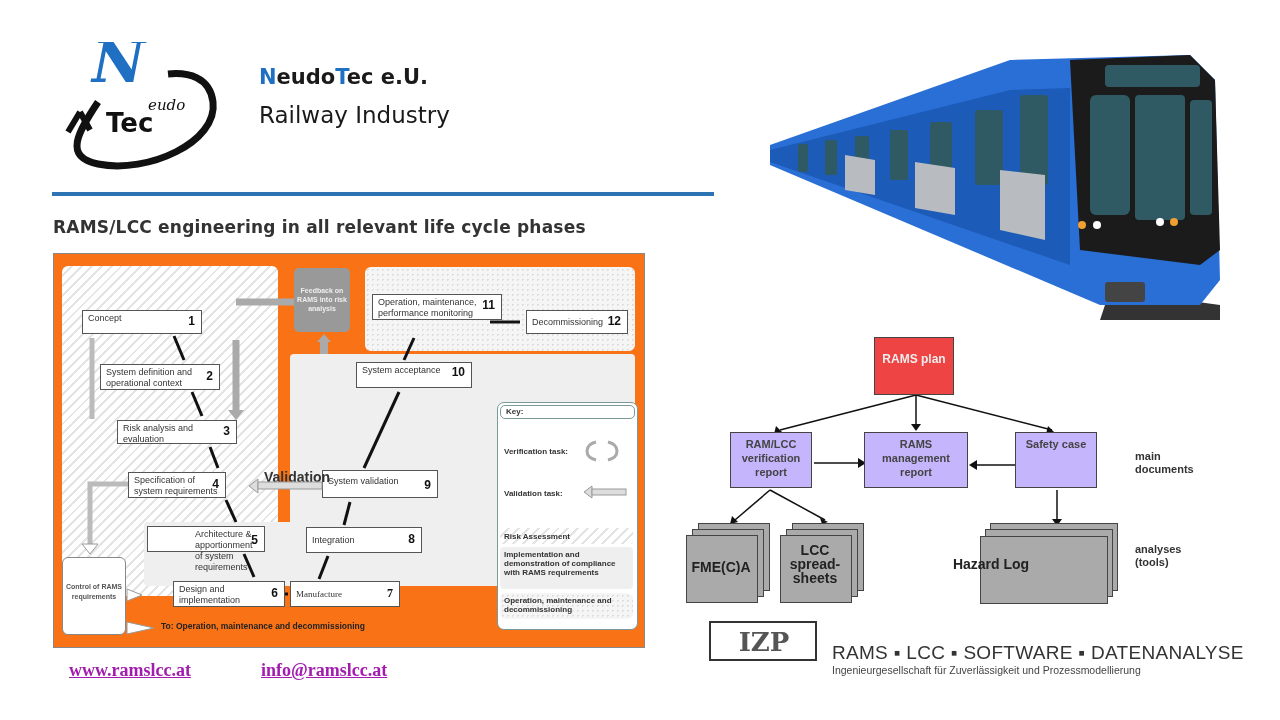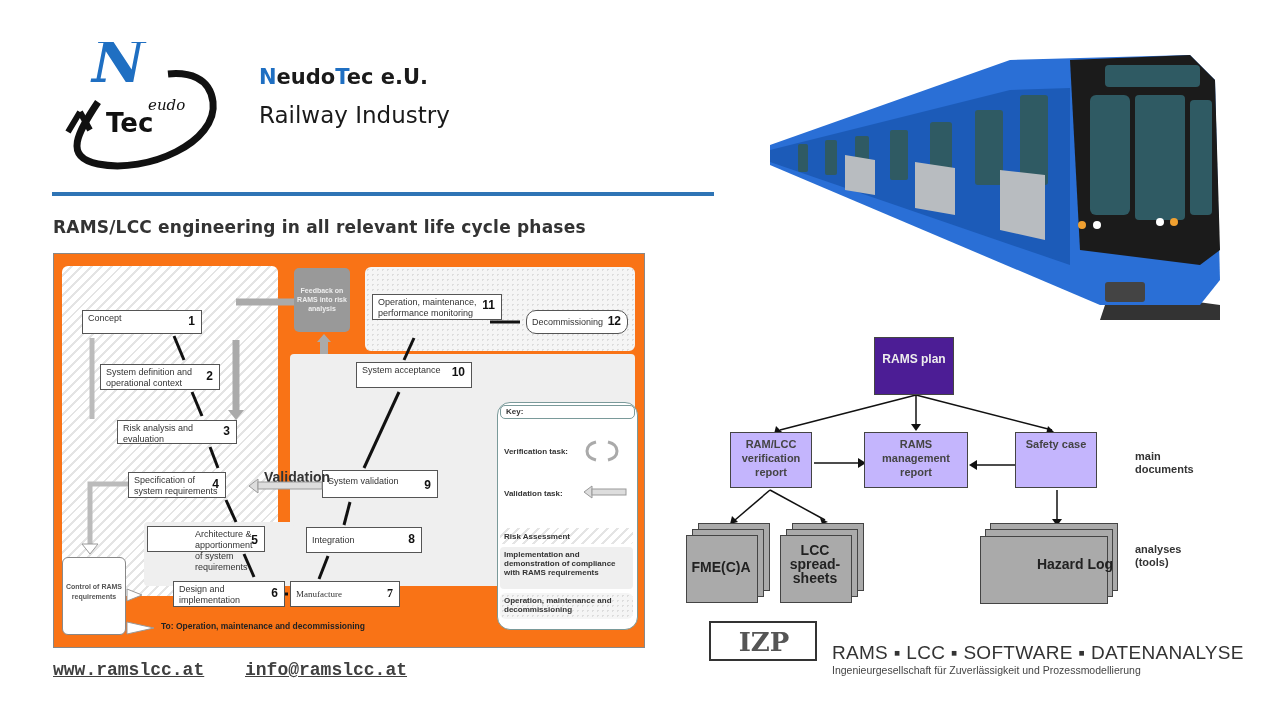--- a/index.html
+++ b/index.html
@@ -3,21 +3,21 @@
 <meta charset="utf-8">
 <style>
   html,body{margin:0;padding:0;background:#fff;}
   body{width:1280px;height:720px;position:relative;overflow:hidden;font-family:"Liberation Sans",sans-serif;}
   .abs{position:absolute;}
   .brand{left:259px;top:58px;font-size:23px;color:#1a1a1a;line-height:38px;font-family:"DejaVu Sans",sans-serif;}
   .brand .l1{font-weight:bold;font-size:21px;}
   .brand .blue{color:#1f6fc2;}
   .rule{left:52px;top:192px;width:662px;height:4px;background:#2e74b5;}
   .subtitle{left:53px;top:217px;font-size:17px;font-weight:bold;color:#333;font-family:"DejaVu Sans",sans-serif;letter-spacing:0.2px;}
-  .links{top:660px;font-size:18px;font-weight:bold;color:#404040;text-decoration:underline;font-family:Liberation Mono, monospace;}
+  .links{top:660px;font-size:18px;font-weight:bold;color:#a21caf;text-decoration:underline;font-family:Liberation Serif, serif;margin-left:16px;}
   .diag{left:53px;top:253px;width:590px;height:393px;border:1px solid #888;background:#f97316;}
   .box{position:absolute;background:#fff;border:1px solid #555;font-size:9px;color:#333;box-sizing:border-box;padding:2px 5px;line-height:11px;}
   .num{position:absolute;right:6px;font-weight:bold;font-size:12px;color:#111;}
   .hatch{background:repeating-linear-gradient(-45deg,#e4e4e4 0 2px,#fff 2px 7px);border-radius:6px;}
   .dots{background-color:#f5f5f5;background-image:radial-gradient(#ddd 1px,transparent 1px);background-size:5px 5px;border-radius:6px;}
   .grey{background:#efefef;border-radius:4px;}
   .keytxt{position:absolute;font-size:8px;font-weight:bold;color:#333;}
   .docbox{position:absolute;background:#c4b5fd;border:1px solid #444;font-size:11px;font-weight:bold;color:#444;text-align:center;line-height:14px;box-sizing:border-box;padding-top:4px;}
   .stack{position:absolute;background:#aaa;border:1px solid #444;}
   .stacktxt{position:absolute;font-size:14px;font-weight:bold;color:#222;text-align:center;line-height:14px;}
@@ -87,21 +87,21 @@
   <div class="box" style="left:46px;top:110px;width:120px;height:26px;"><span>System definition and operational context</span><span class="num" style="top:6px">2</span></div>
   <div class="box" style="left:63px;top:166px;width:120px;height:24px;"><span>Risk analysis and evaluation</span><span class="num" style="top:5px">3</span></div>
   <div class="box" style="left:74px;top:218px;width:98px;height:26px;"><span>Specification of system requirements</span><span class="num" style="top:6px">4</span></div>
   <div class="box" style="left:93px;top:272px;width:118px;height:26px;padding-left:47px;"><span>Architecture &amp; apportionment of system requirements</span><span class="num" style="top:8px">5</span></div>
   <div class="box" style="left:119px;top:327px;width:112px;height:26px;"><span>Design and implementation</span><span class="num" style="top:6px">6</span></div>
   <div class="box" style="left:236px;top:327px;width:110px;height:26px;padding-top:7px;font-family:Liberation Serif, serif;"><span>Manufacture</span><span class="num" style="top:6px">7</span></div>
   <div class="box" style="left:252px;top:273px;width:116px;height:26px;padding-top:7px;"><span>Integration</span><span class="num" style="top:6px">8</span></div>
   <div class="box" style="left:268px;top:216px;width:116px;height:28px;padding-top:5px;"><span>System validation</span><span class="num" style="top:9px">9</span></div>
   <div class="box" style="left:302px;top:108px;width:116px;height:26px;"><span>System acceptance</span><span class="num" style="top:4px">10</span></div>
   <div class="box" style="left:318px;top:40px;width:130px;height:26px;"><span>Operation, maintenance, performance monitoring</span><span class="num" style="top:5px">11</span></div>
-  <div class="box" style="left:472px;top:56px;width:102px;height:24px;padding-top:6px;border-radius:10px;"><span>Decommissioning</span><span class="num" style="top:5px">12</span></div>
+  <div class="box" style="left:472px;top:56px;width:102px;height:24px;padding-top:6px;"><span>Decommissioning</span><span class="num" style="top:5px">12</span></div>
 
   <div class="abs" style="left:210px;top:215px;font-size:14px;font-weight:bold;color:#333;">Validation</div>
 
   <div class="abs" style="left:8px;top:303px;width:64px;height:78px;border:1px solid #888;border-radius:6px;background:#fff;font-size:7px;font-weight:bold;color:#555;text-align:center;padding-top:24px;box-sizing:border-box;line-height:10px;">Control of RAMS requirements</div>
   <div class="abs" style="left:107px;top:367px;font-size:8.5px;font-weight:bold;color:#222;">To: Operation, maintenance and decommissioning</div>
 
   <svg class="abs" style="left:0;top:0" width="590" height="393">
     <g stroke="#111" stroke-width="3" fill="none">
       <line x1="120" y1="82" x2="130" y2="106"></line>
         <line x1="138" y1="138" x2="148" y2="162"></line>
@@ -122,21 +122,21 @@
     <rect x="266" y="86" width="8" height="14" fill="#aaa"></rect>
     <polygon points="195,232 204,225 204,239" fill="#ddd" stroke="#999"></polygon>
     <rect x="204" y="228" width="64" height="7" fill="#ddd" stroke="#999"></rect>
     <path d="M38 165 L 38 84" stroke="#bbb" stroke-width="5" fill="none"></path>
     <path d="M74 230 L 36 230 L 36 290" stroke="#bbb" stroke-width="5" fill="none"></path>
     <polygon points="28,290 44,290 36,300" fill="#fff" stroke="#999"></polygon>
     <polygon points="73,335 88,341 73,347" fill="#fff" stroke="#999"></polygon>
     <polygon points="73,368 100,374 73,380" fill="#fff" stroke="#999"></polygon>
   </svg>
 
-  <div class="abs" style="left:443px;top:148px;width:139px;height:226px;border:1.5px solid #7a9a9a;border-radius:13px;background:#fff;">
+  <div class="abs" style="left:443px;top:148px;width:139px;height:226px;border:1.5px solid #7a9a9a;border-radius:7px;background:#fff;">
     <div class="abs" style="left:2px;top:2px;width:133px;height:12px;border:1px solid #7a9a9a;border-radius:5px;"></div>
     <div class="keytxt" style="left:8px;top:4px;">Key:</div>
     <div class="keytxt" style="left:6px;top:44px;">Verification task:</div>
     <svg class="abs" style="left:84px;top:36px" width="40" height="24">
       <path d="M14 3 C 2 6, 2 18, 14 21" stroke="#aaa" stroke-width="3" fill="none"></path>
       <path d="M26 3 C 38 6, 38 18, 26 21" stroke="#aaa" stroke-width="3" fill="none"></path>
     </svg>
     <div class="keytxt" style="left:6px;top:86px;">Validation task:</div>
     <svg class="abs" style="left:84px;top:82px" width="48" height="14">
       <polygon points="2,7 10,1 10,13" fill="#ddd" stroke="#999"></polygon>
@@ -167,39 +167,39 @@
       <polygon points="231,94 241,94 236,101"></polygon>
     <polygon points="368,96 376,104 366,104"></polygon>
       <polygon points="178,128 186,133 178,138"></polygon>
     <polygon points="297,130 289,135 297,140"></polygon>
       <polygon points="52,186 58,192 50,194"></polygon>
     <polygon points="140,188 148,192 142,194"></polygon>
       <polygon points="372,189 382,189 377,196"></polygon>
   </g>
 </svg>
 
-<div class="docbox" style="left:874px;top:337px;width:80px;height:58px;background:#4c1d95;color:#eee;font-size:12px;padding-top:14px;">RAMS plan</div>
+<div class="docbox" style="left:874px;top:337px;width:80px;height:58px;background:#ef4444;color:#eee;font-size:12px;padding-top:14px;">RAMS plan</div>
 <div class="docbox" style="left:730px;top:432px;width:82px;height:56px;">RAM/LCC verification report</div>
 <div class="docbox" style="left:864px;top:432px;width:104px;height:56px;">RAMS management report</div>
 <div class="docbox" style="left:1015px;top:432px;width:82px;height:56px;">Safety case</div>
 
 <div class="stack" style="left:698px;top:523px;width:70px;height:66px;"></div>
 <div class="stack" style="left:692px;top:529px;width:70px;height:66px;"></div>
 <div class="stack" style="left:686px;top:535px;width:70px;height:66px;"></div>
 <div class="stacktxt" style="left:686px;top:560px;width:70px;">FME(C)A</div>
 
 <div class="stack" style="left:792px;top:523px;width:70px;height:66px;"></div>
 <div class="stack" style="left:786px;top:529px;width:70px;height:66px;"></div>
 <div class="stack" style="left:780px;top:535px;width:70px;height:66px;"></div>
 <div class="stacktxt" style="left:780px;top:543px;width:70px;">LCC spread-sheets</div>
 
 <div class="stack" style="left:990px;top:523px;width:126px;height:66px;"></div>
 <div class="stack" style="left:985px;top:529px;width:126px;height:66px;"></div>
 <div class="stack" style="left:980px;top:536px;width:126px;height:66px;"></div>
-<div class="stacktxt" style="left:1012px;top:557px;width:126px;">Hazard Log</div>
+<div class="stacktxt" style="left:928px;top:557px;width:126px;">Hazard Log</div>
 
 <div class="sidelbl" style="left:1135px;top:450px;width:70px;">main documents</div>
 <div class="sidelbl" style="left:1135px;top:543px;width:70px;">analyses (tools)</div>
 
 <div class="abs izp-box">
   <svg width="116" height="46">
     <path d="M4 4 L 110 4 L 110 42 L 4 42 Z" stroke="#333" stroke-width="2" fill="none"></path>
     <text x="58" y="33" font-size="26" font-weight="bold" text-anchor="middle" fill="#555" font-family="DejaVu Serif, serif">IZP</text>
   </svg>
 </div>

